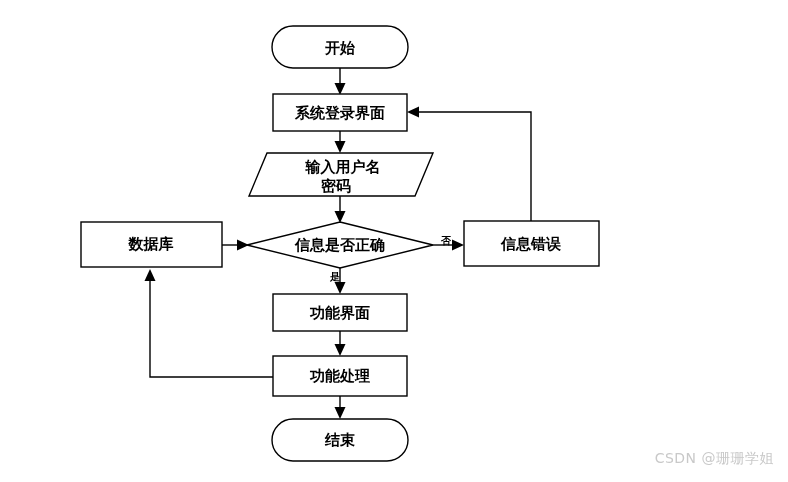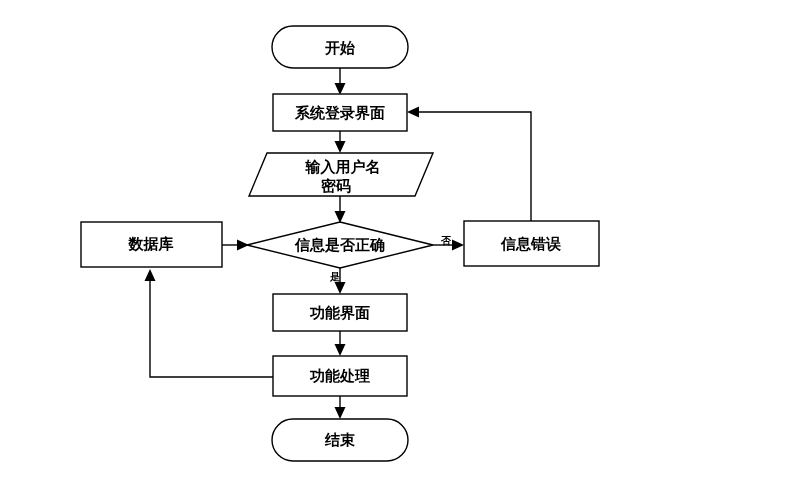--- a/index.html
+++ b/index.html
@@ -171,14 +171,15 @@
       <rect class="shape-round" x="272" y="419" width="136" height="42" rx="21" ry="21"></rect>
       <text class="node-label" x="340" y="440">结束</text>
     </g>
 
     <text class="edge-label" x="335" y="277">是</text>
 
     <text class="edge-label" x="446" y="241">否</text>
 
   </svg>
 
+  <div class="watermark">CSDN @珊珊学姐</div>
 
 </div>
 
 </body></html>

